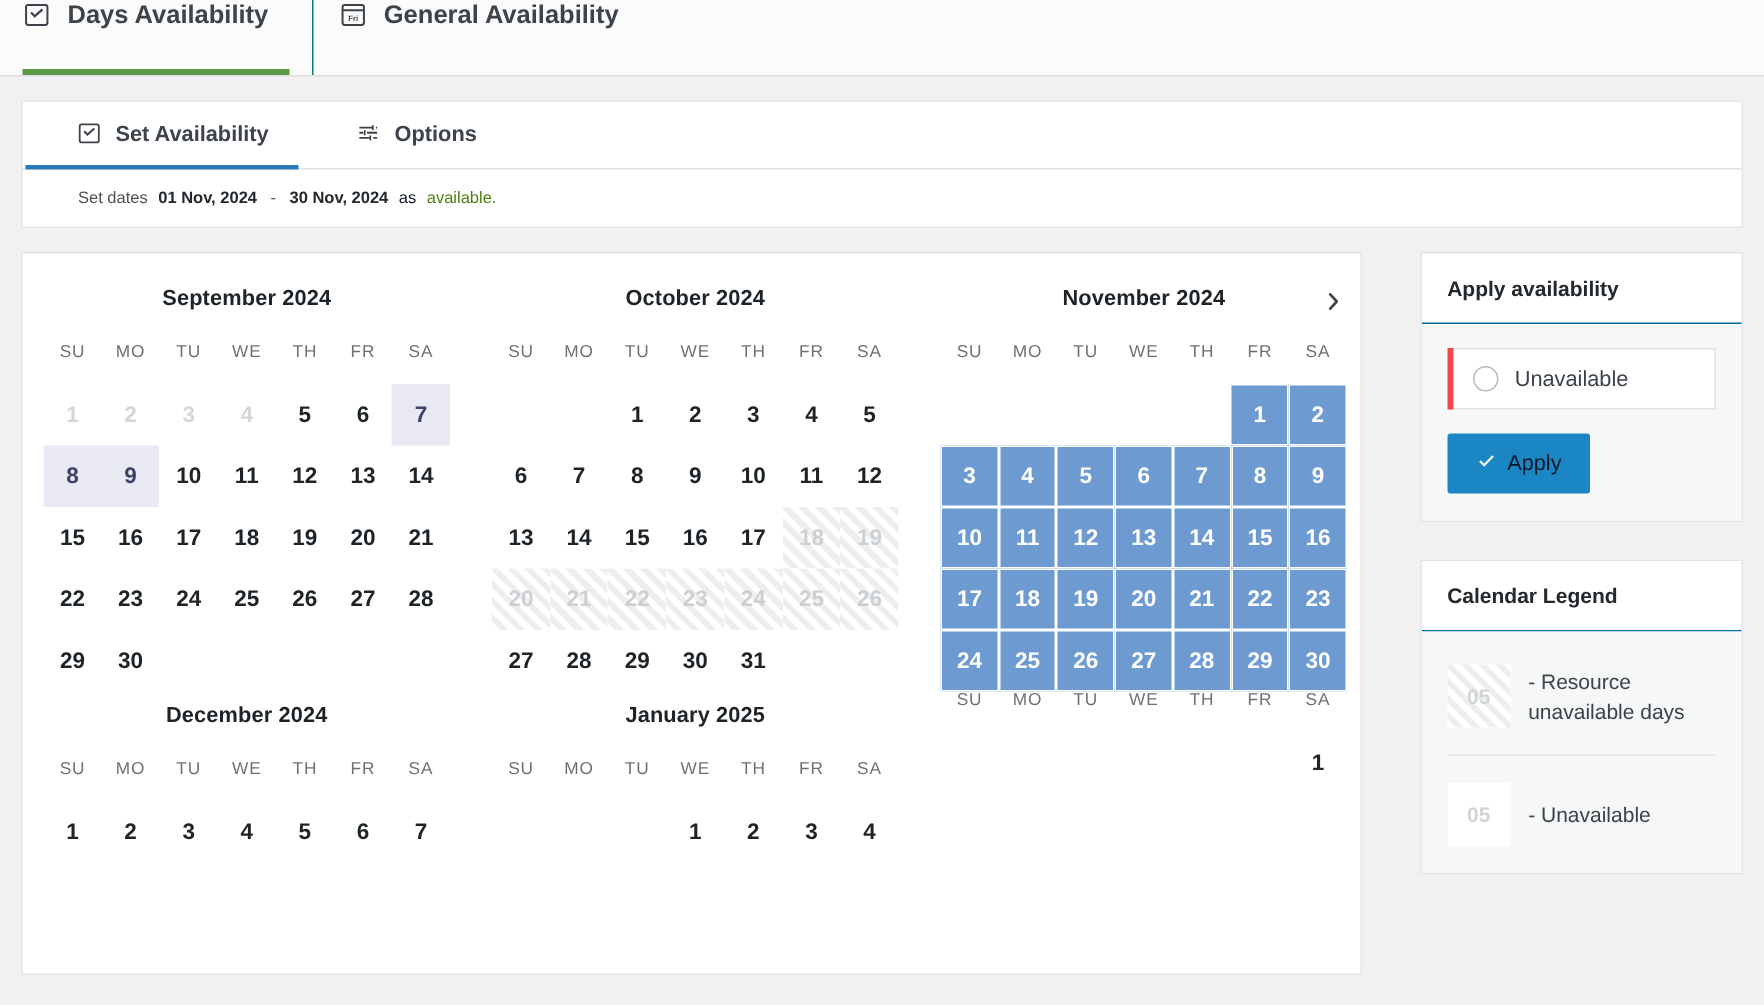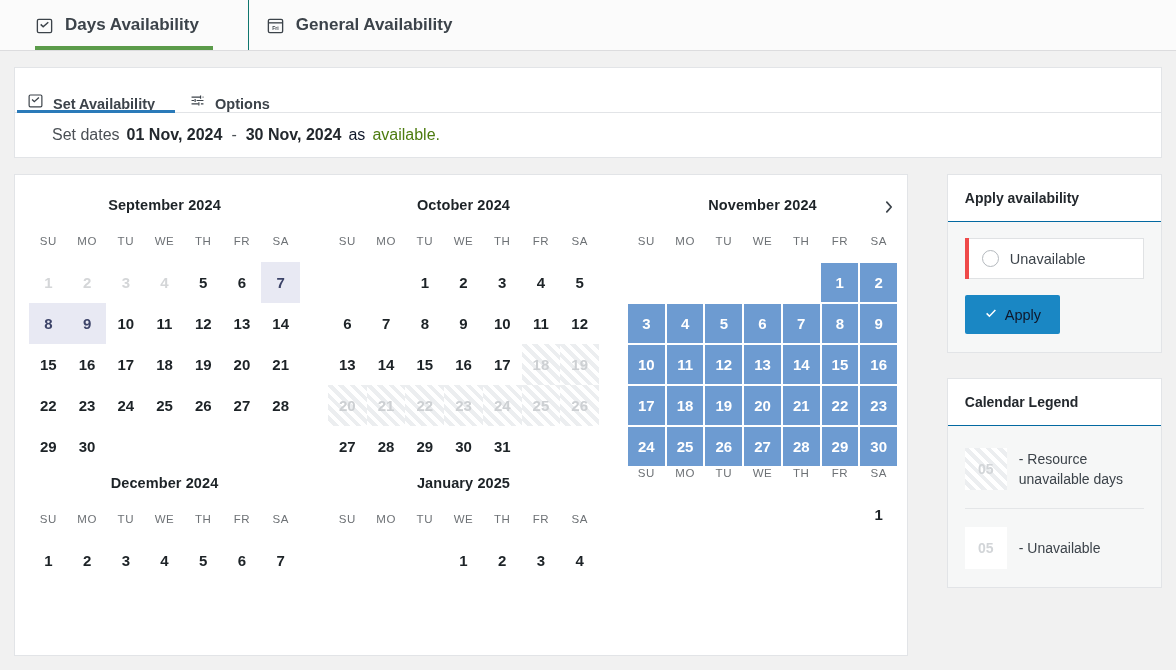--- a/index.html
+++ b/index.html
@@ -14,30 +14,29 @@
   
   .top-tabs {
     display: flex;
     height: 51px;
     background: #fbfbfb;
     border-bottom: 1px solid #dcdcde;
     align-items: stretch;
   }
   .top-tab {
     display: flex;
-    align-items: center;
+    align-items: flex-start;
     gap: 11px;
     padding: 0 29px 0 15px;
     font-size: 17px;
     font-weight: bold;
     color: #3c434a;
     background: #fbfbfb;
     position: relative;
     cursor: pointer;
-    margin-left: 20px;
   }
   .top-tab.active::after {
     content: "";
     position: absolute;
     left: 15px; right: 15px; bottom: 0;
     height: 4px;
     background: #5b9b4a;
   }
   .top-tab.sep { border-left: 1px solid #0f766e; padding-left: 17px; }
   .top-tab .ico { display: flex; align-items: center; }
@@ -49,42 +48,42 @@
     border: 1px solid #e2e4e7;
   }
   .sub-tabs {
     display: flex;
     height: 45px;
     align-items: stretch;
     border-bottom: 1px solid #e2e4e7;
   }
   .sub-tab {
     display: flex;
-    align-items: flex-end;
+    align-items: center;
     gap: 9px;
-    padding: 0 22px 0 12px;
+    padding: 0 22px 0 36px;
     font-size: 14.5px;
     font-weight: bold;
     color: #3c434a;
     position: relative;
     cursor: pointer;
   }
   .sub-tab.active::after {
     content: "";
     position: absolute;
     left: 2px; right: 2px; bottom: -1px;
     height: 3px;
     background: #2a7ab9;
   }
   .setdates {
     display: flex;
     align-items: center;
     gap: 7px;
     padding: 13px 0 13px 37px;
-    font-size: 16px;
+    font-size: 11px;
     color: #3c434a;
   }
   .setdates .lbl { color: #4b5055; }
   .setdates .d { font-weight: bold; color: #23282d; }
   .setdates .dash { color: #4b5055; padding: 0 2px; }
   .setdates .as { color: #0f172a; }
   .setdates .state { font-weight: normal; color: #4d7c0f; }
 
   
   .main {

